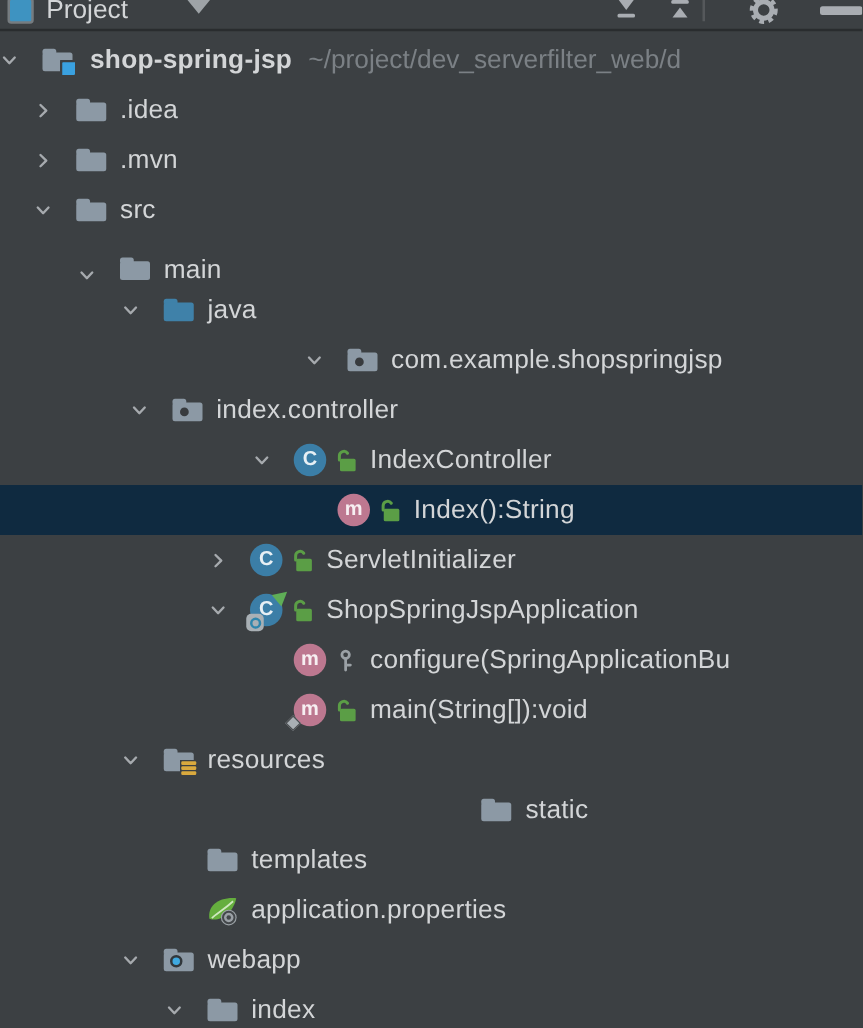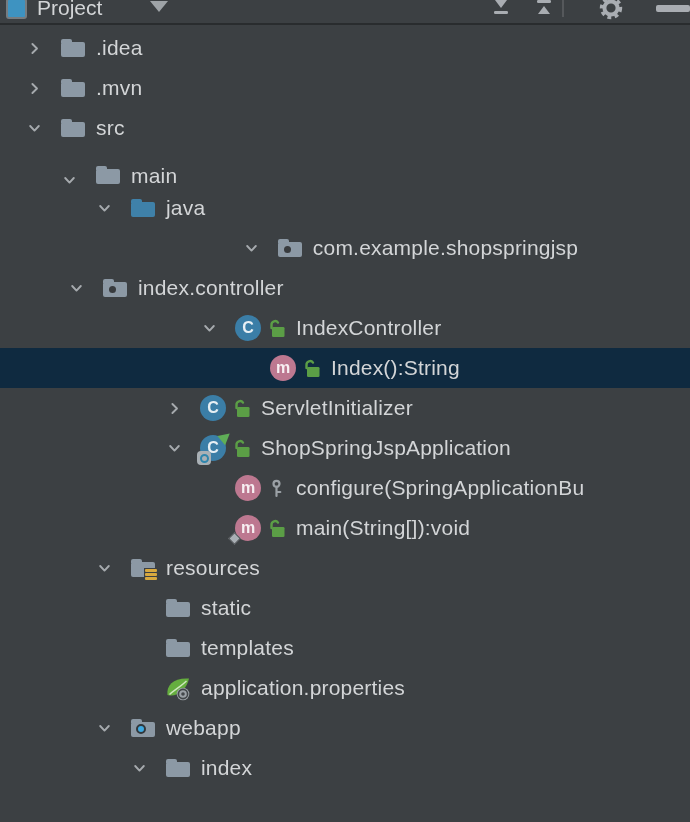--- a/index.html
+++ b/index.html
@@ -95,20 +95,35 @@
           </svg>
         </span>
       </span>
       <span class="tb-right" style="left:656px;">
         <span class="hide-bar"></span>
       </span>
     </div>
   </div>
 
   <div class="tree" id="tree">
+      <div class="row">
+    <span class="chev">
+          <svg width="15" height="15" viewBox="0 0 15 15">
+            <path d="M3.2 5 L7.5 9.6 L11.8 5" fill="none" stroke="#a6aaae" stroke-width="1.9" stroke-linecap="round" stroke-linejoin="round"></path>
+          </svg>
+        </span>
+    <span class="icon">
+          <span class="ftab"></span>
+          <span class="fbody"></span>
+          <span class="root-badge"></span>
+        </span>
+
+    <span class="label bold">shop-spring-jsp</span>
+    <span class="annotation">~/project/dev_serverfilter_web/d</span>
+  </div>
       <div class="row" style="padding-left: 27px;">
     <span class="chev">
           <svg width="15" height="15" viewBox="0 0 15 15">
             <path d="M5.4 3 L10 7.5 L5.4 12" fill="none" stroke="#a6aaae" stroke-width="1.9" stroke-linecap="round" stroke-linejoin="round"></path>
           </svg>
         </span>
     <span class="icon">
           <span class="ftab"></span>
           <span class="fbody"></span>
         </span>
@@ -180,21 +195,21 @@
         </span>
     <span class="icon">
           <span class="ftab"></span>
           <span class="fbody"></span>
           <span class="pkg-dot"></span>
         </span>
 
     <span class="label">com.example.shopspringjsp</span>
 
   </div>
-      <div class="row" style="padding-left: 69px;">
+      <div class="row" style="padding-left: 104px;">
     <span class="chev">
           <svg width="15" height="15" viewBox="0 0 15 15">
             <path d="M3.2 5 L7.5 9.6 L11.8 5" fill="none" stroke="#a6aaae" stroke-width="1.9" stroke-linecap="round" stroke-linejoin="round"></path>
           </svg>
         </span>
     <span class="icon">
           <span class="ftab"></span>
           <span class="fbody"></span>
           <span class="pkg-dot"></span>
         </span>
@@ -315,21 +330,21 @@
           <span class="res-badge">
             <i></i>
             <i></i>
             <i></i>
           </span>
         </span>
 
     <span class="label">resources</span>
 
   </div>
-      <div class="row" style="padding-left: 132px;">
+      <div class="row" style="padding-left: 132px; justify-content: center;">
     <span class="chev"></span>
     <span class="icon">
           <span class="ftab"></span>
           <span class="fbody"></span>
         </span>
 
     <span class="label">static</span>
 
   </div>
       <div class="row" style="padding-left: 132px;">

